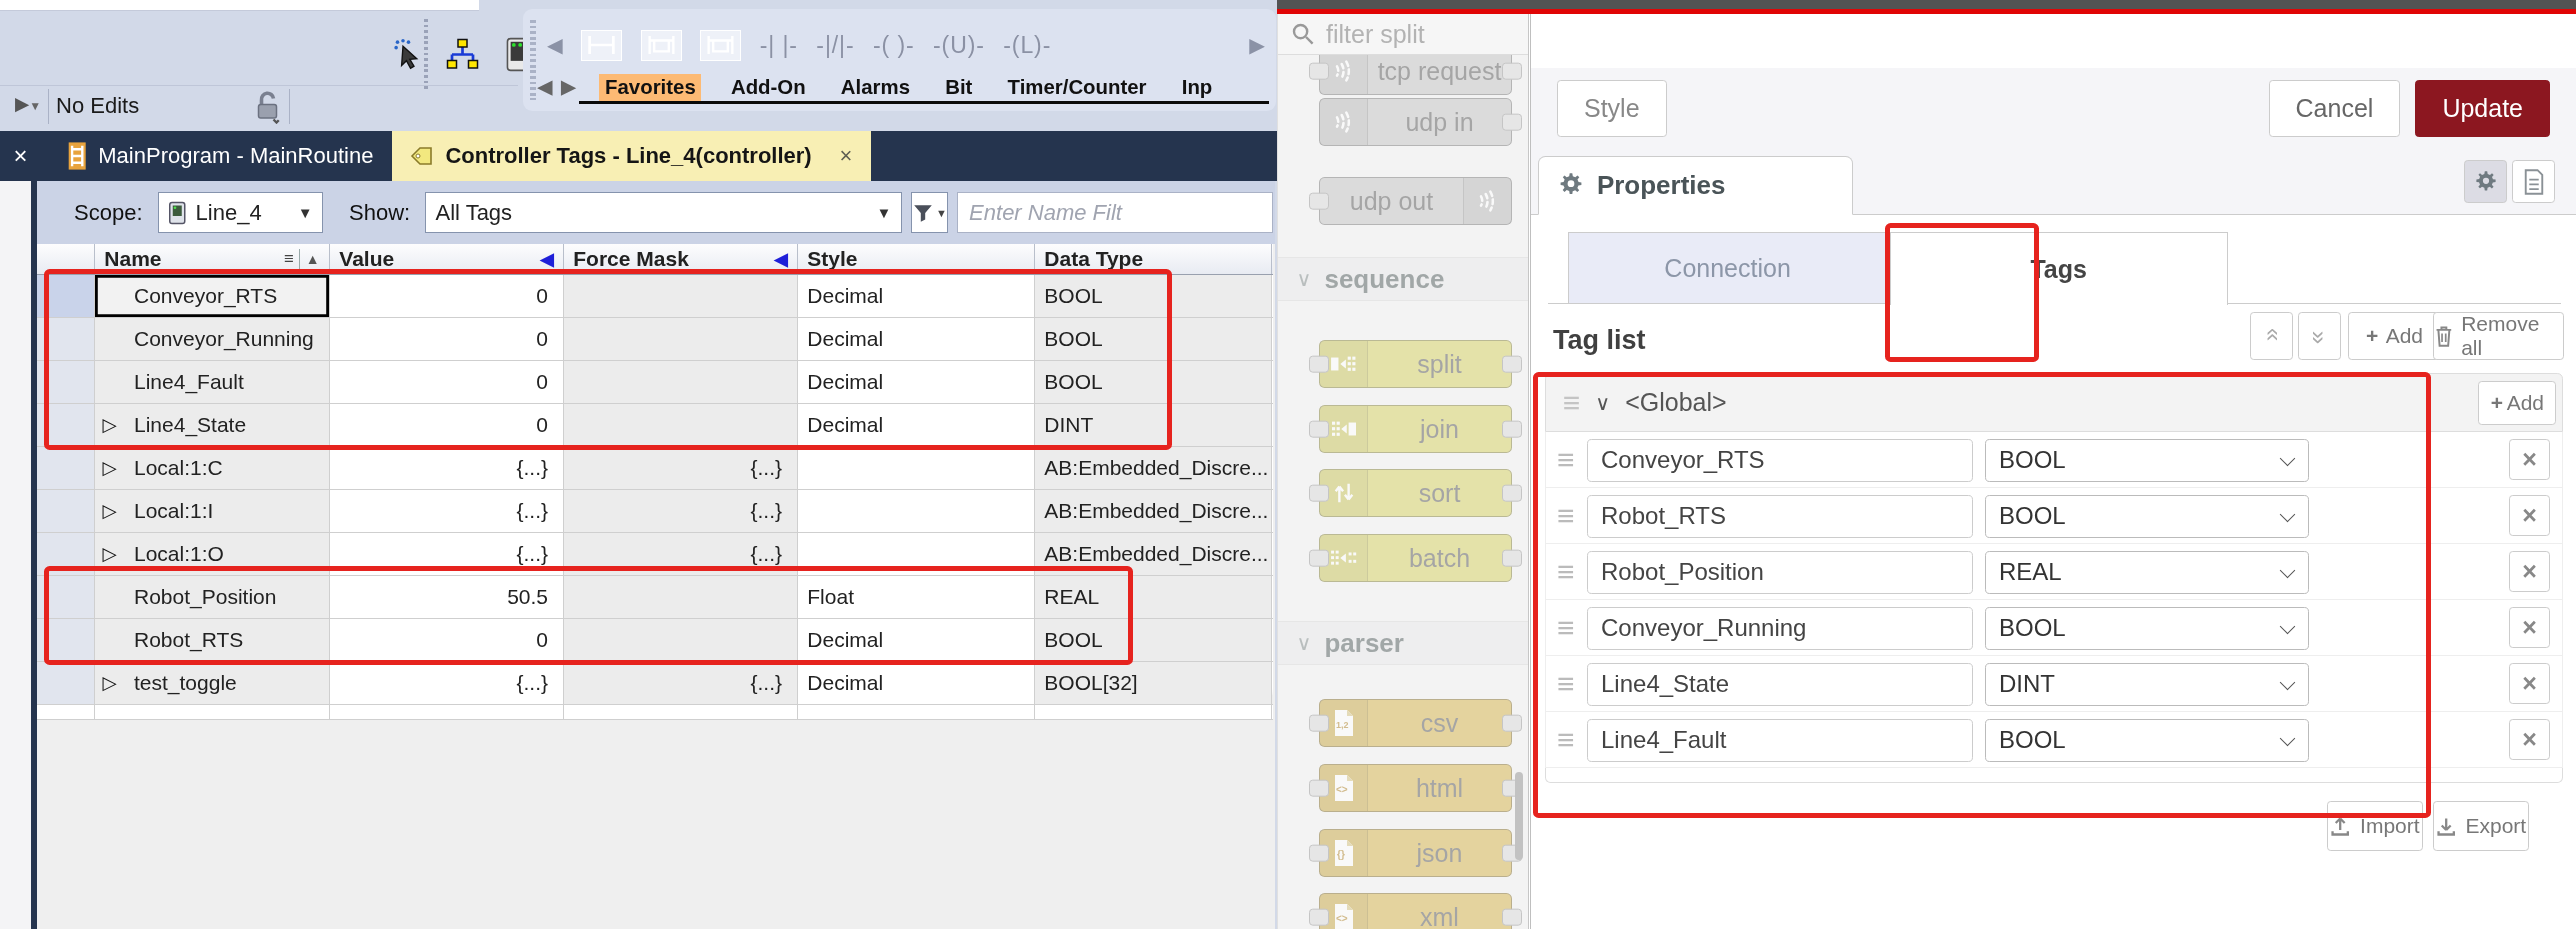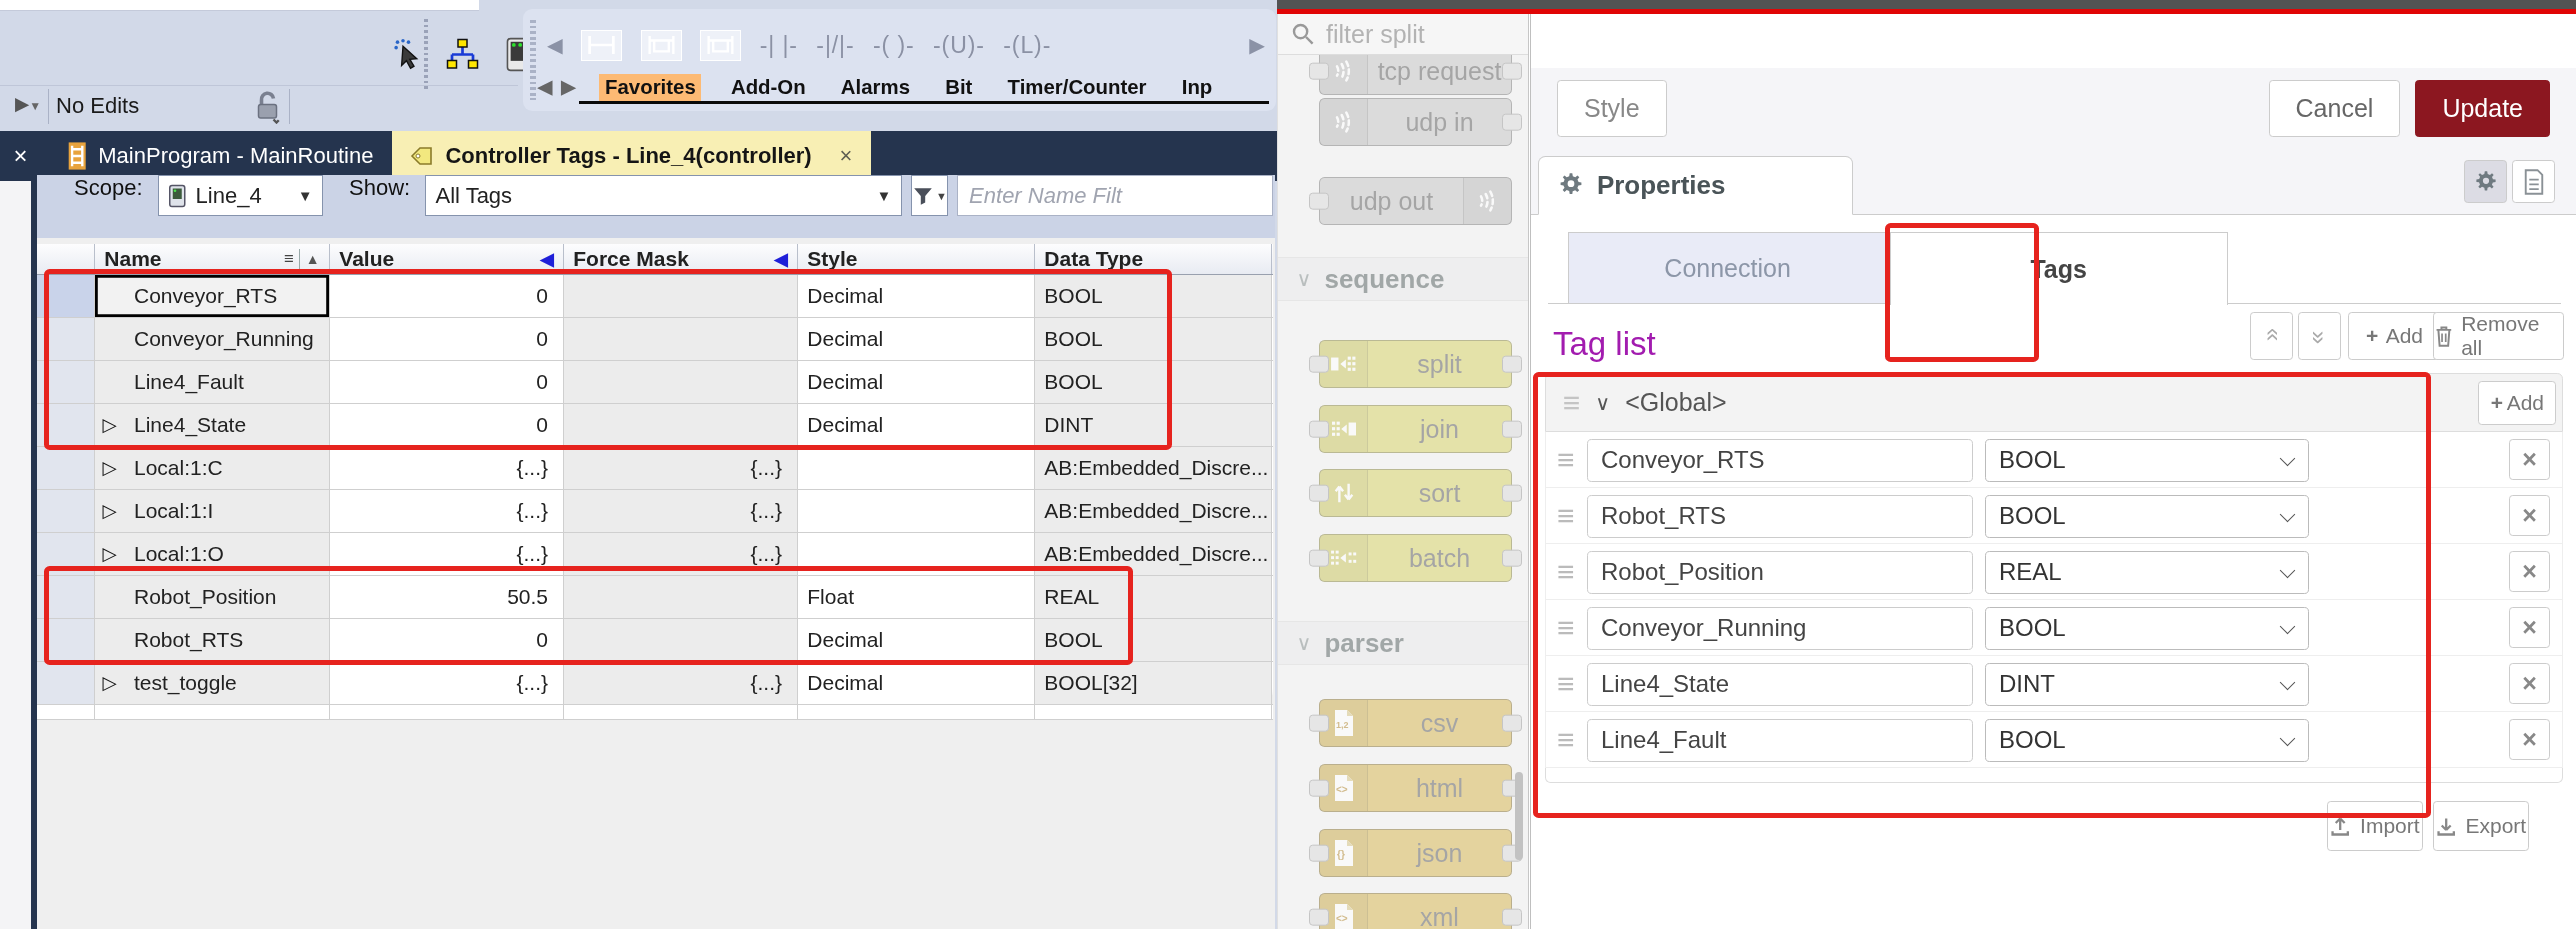--- a/index.html
+++ b/index.html
@@ -41,22 +41,22 @@
   .doc-tab{display:flex;align-items:center;gap:11px;padding:0 18.5px;font-size:22px;white-space:nowrap;}
   .doc-tab.t1{color:#fff;margin-left:7.4px;}
   .doc-tab.t2{background:#f8efb4;color:#151515;font-weight:bold;}
   .doc-tab .close2{color:#5e5e52;font-weight:normal;margin-left:16.7px;font-size:22px;}
 
   .left-gutter{position:absolute;left:0;top:181px;width:31px;height:748px;background:#f4f4f6;}
   .navy-edge{position:absolute;left:31px;top:181px;width:6.5px;height:748px;background:#25344e;}
   .plc-content{position:absolute;left:37px;top:181px;width:1238px;height:748px;background:#efefef;}
 
   
-  .scope-row{position:absolute;left:37px;top:175px;width:1238px;height:63px;background:#cbd3e6;
-             display:flex;font-size:22px;}
+  .scope-row{position:absolute;left:37px;top:181px;width:1238px;height:63px;background:#cbd3e6;
+             display:flex;align-items:center;font-size:22px;}
   .scope-label{margin-left:37px;color:#111;}
   .combo{height:41px;background:#fff;border:0.9px solid #8593ad;display:flex;align-items:center;padding:0 9.3px;gap:9.3px;}
   .combo .dd{margin-left:auto;color:#333;font-size:15px;}
   .scope-combo{width:220px;margin-left:15px;}
   .show-combo{width:648px;margin-left:15px;}
   .filter-btn{width:44px;height:41px;background:#fff;border:0.9px solid #8593ad;margin-left:9.3px;
               display:flex;align-items:center;justify-content:center;gap:1.9px;}
   .filter-input{flex:1;height:41px;margin-left:9.3px;margin-right:1.9px;border:0.9px solid #aab2c6;background:#fff;
                 font-style:italic;color:#999;font-size:22px;padding:0 11px;font-family:"Liberation Sans",sans-serif;}
   .filter-input::placeholder{color:#a0a4b0;font-style:italic;}
@@ -140,21 +140,21 @@
   .mini{position:absolute;width:43px;height:43px;top:146px;border:0.9px solid #ccc;border-radius:3.7px;background:#fff;
         display:flex;align-items:center;justify-content:center;}
   .mini.gear-sel{right:69px;background:#dcdce4;}
   .mini.docbtn{right:21px;}
 
   .subtabs{position:absolute;left:16.7px;top:218px;right:15px;height:72px;border-bottom:0.9px solid #ccc;}
   .stab{position:absolute;top:0;height:72px;display:flex;align-items:center;justify-content:center;font-size:25px;}
   .stab.connection{left:20.4px;width:319px;background:#e9ebf7;border:0.9px solid #ccc;color:#8c96a8;}
   .stab.tags{left:342px;width:338px;background:#fff;border:0.9px solid #ccc;border-bottom:none;height:73px;
              color:#444;font-weight:bold;z-index:2;}
-  .taglist-label{position:absolute;left:22px;top:311px;font-size:33px;font-weight:normal;color:#a21caf;}
+  .taglist-label{position:absolute;left:22px;top:311px;font-size:27px;font-weight:bold;color:#404040;}
   .tb{position:absolute;top:298px;height:48px;border:0.9px solid #ccc;border-radius:3.7px;background:#fff;
       display:flex;align-items:center;justify-content:center;gap:7.4px;font-size:21px;color:#777;}
   .tb.up{left:719px;width:43px;} .tb.down{left:767px;width:43px;}
   .tb.addall{left:817px;width:93px;} .tb.removeall{left:902px;width:131px;}
   .dc{display:inline-block;transform:rotate(-90deg);font-size:24px;color:#aaa;letter-spacing:-2.8px;}
   .dc.down{transform:rotate(90deg);}
   .plus{font-weight:bold;color:#777;}
 
   .glist{position:absolute;left:14px;top:359px;width:1018px;}
   .ghead{height:59px;background:#f3f3f3;border:0.9px solid #ddd;border-radius:5.6px 5.6px 0 0;display:flex;

